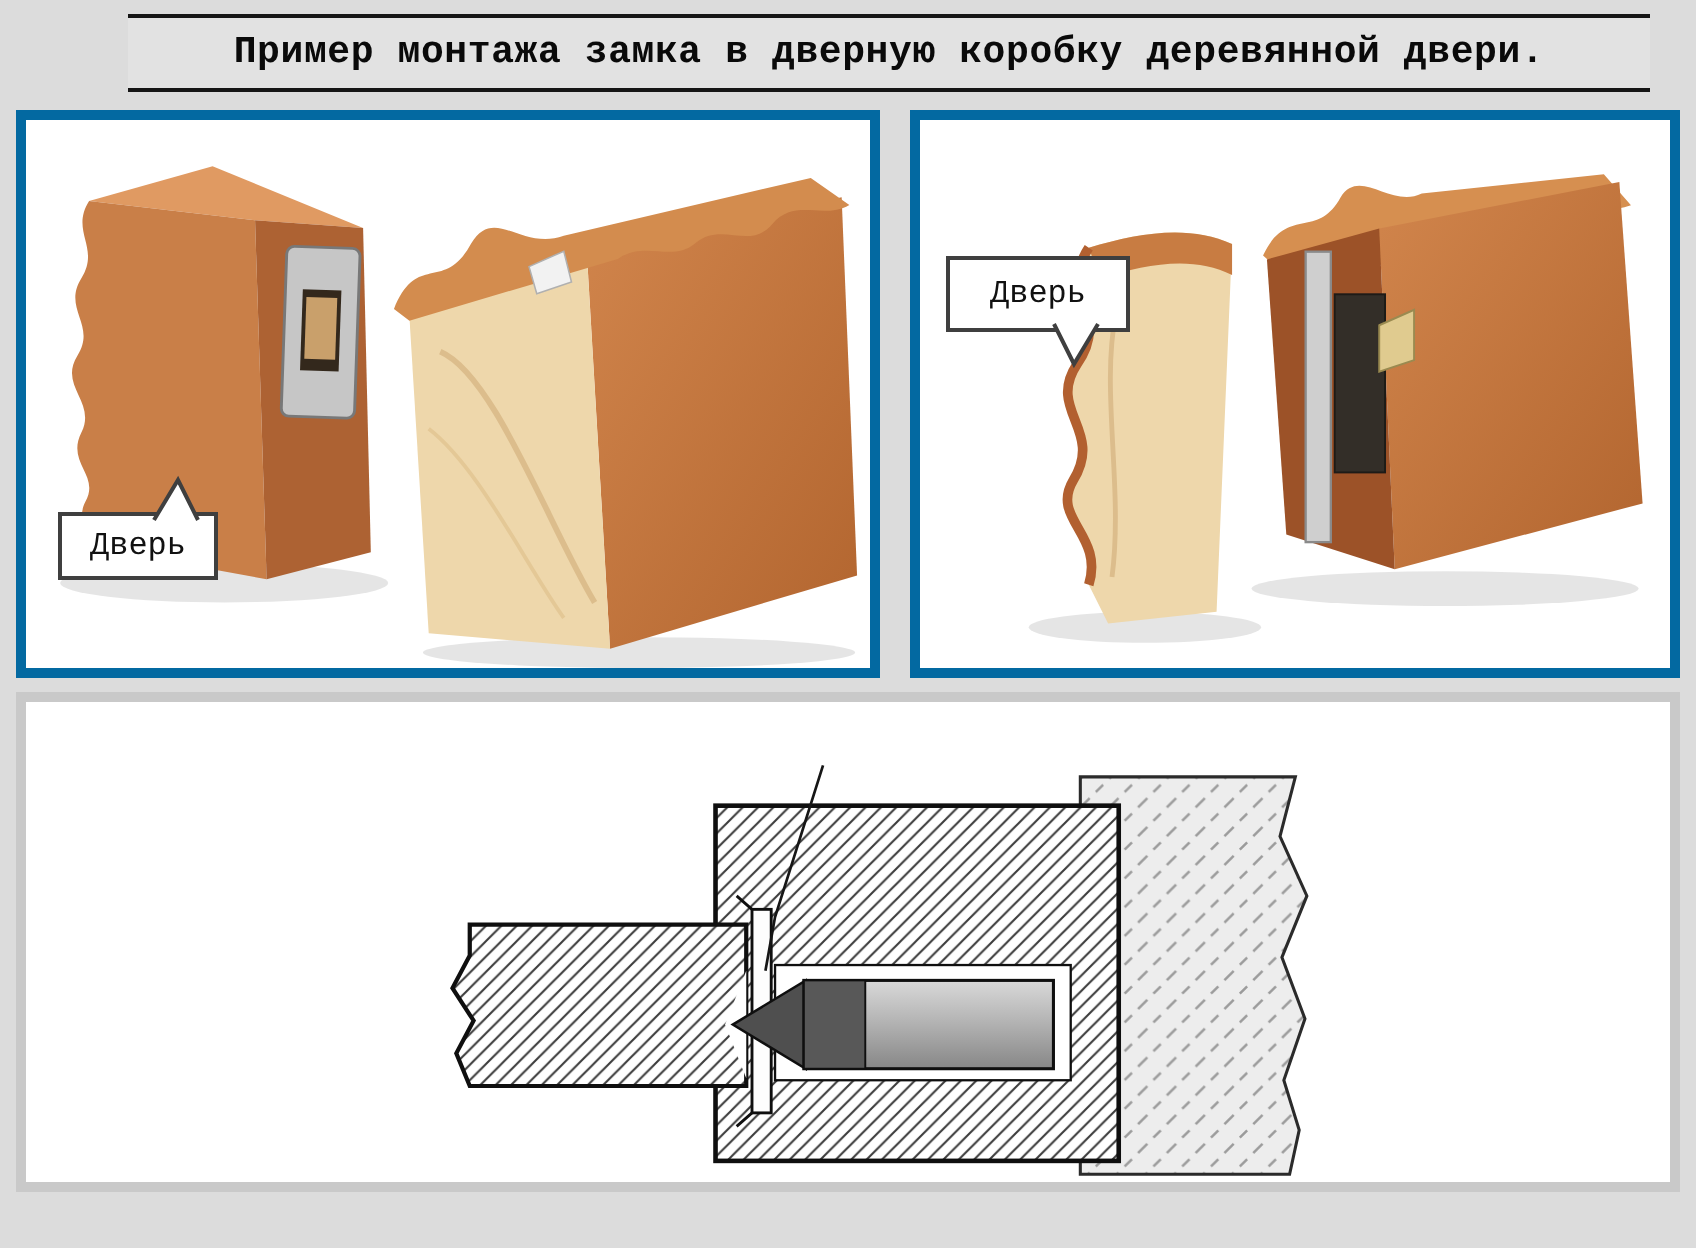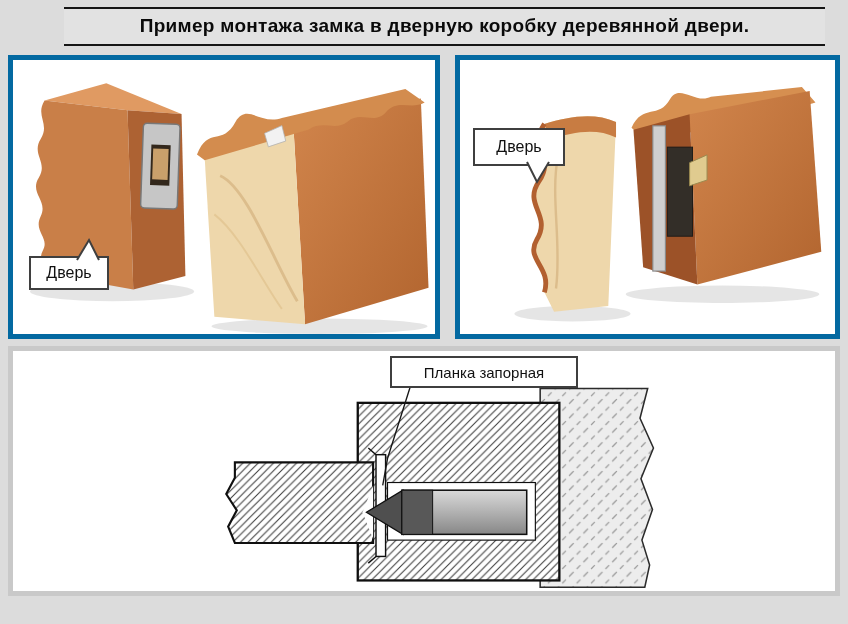--- a/index.html
+++ b/index.html
@@ -1,17 +1,17 @@
 <!DOCTYPE html>
 <html><head>
 <meta charset="utf-8">
 <style>
   html,body{margin:0;padding:0;background:#dcdcdc;}
   .page{position:relative;width:848px;height:624px;background:#dcdcdc;overflow:hidden;
-        font-family:Liberation Sans, sans-serif;}
+        font-family:Liberation Mono, monospace;}
   .title-bar{position:absolute;left:64px;right:23px;top:7px;
         border-top:2px solid #151515;border-bottom:2px solid #151515;
         padding:6px 0 7px;text-align:center;background:#e2e2e2;}
   .title-bar span{font-weight:bold;font-size:19px;color:#0a0a0a;letter-spacing:.3px;}
   .panel{position:absolute;background:#ffffff;border:5px solid #0369a1;box-sizing:border-box;}
   .panel-left{left:8px;top:55px;width:432px;height:284px;}
   .panel-right{left:455px;top:55px;width:385px;height:284px;}
   .panel-bottom{left:8px;top:346px;width:832px;height:250px;border-color:#c9c9c9;}
   .panel svg.art{position:absolute;left:0;top:0;width:100%;height:100%;display:block;}
   .callout{position:absolute;background:#ffffff;border:2px solid #3f3f3f;
@@ -143,18 +143,15 @@
         <rect x="366" y="108" width="10" height="106" fill="#fdfdfd" stroke="#0f0f0f" stroke-width="1.5"></rect>
         <path d="M366,108 L358,101 M366,214 L358,221" stroke="#0f0f0f" stroke-width="1.5" fill="none"></path>
       </g>
       <g>
         <polygon points="394,145 394,191 356,168" fill="#4f4f4f" stroke="#0f0f0f" stroke-width="1.3"></polygon>
         <rect x="393" y="145" width="130" height="46" fill="url(#boltg)" stroke="#0f0f0f" stroke-width="1.6"></rect>
         <rect x="393" y="145" width="32" height="46" fill="#585858" stroke="#0f0f0f" stroke-width="1"></rect>
       </g>
       <polyline points="403,33 378,112 373,140" fill="none" stroke="#161616" stroke-width="1.4"></polyline>
     </svg>
-    <div class="label-box">
-      <span>Планка запорная</span>
-    </div>
   </div>
 
 </div>
 
 </body></html>

